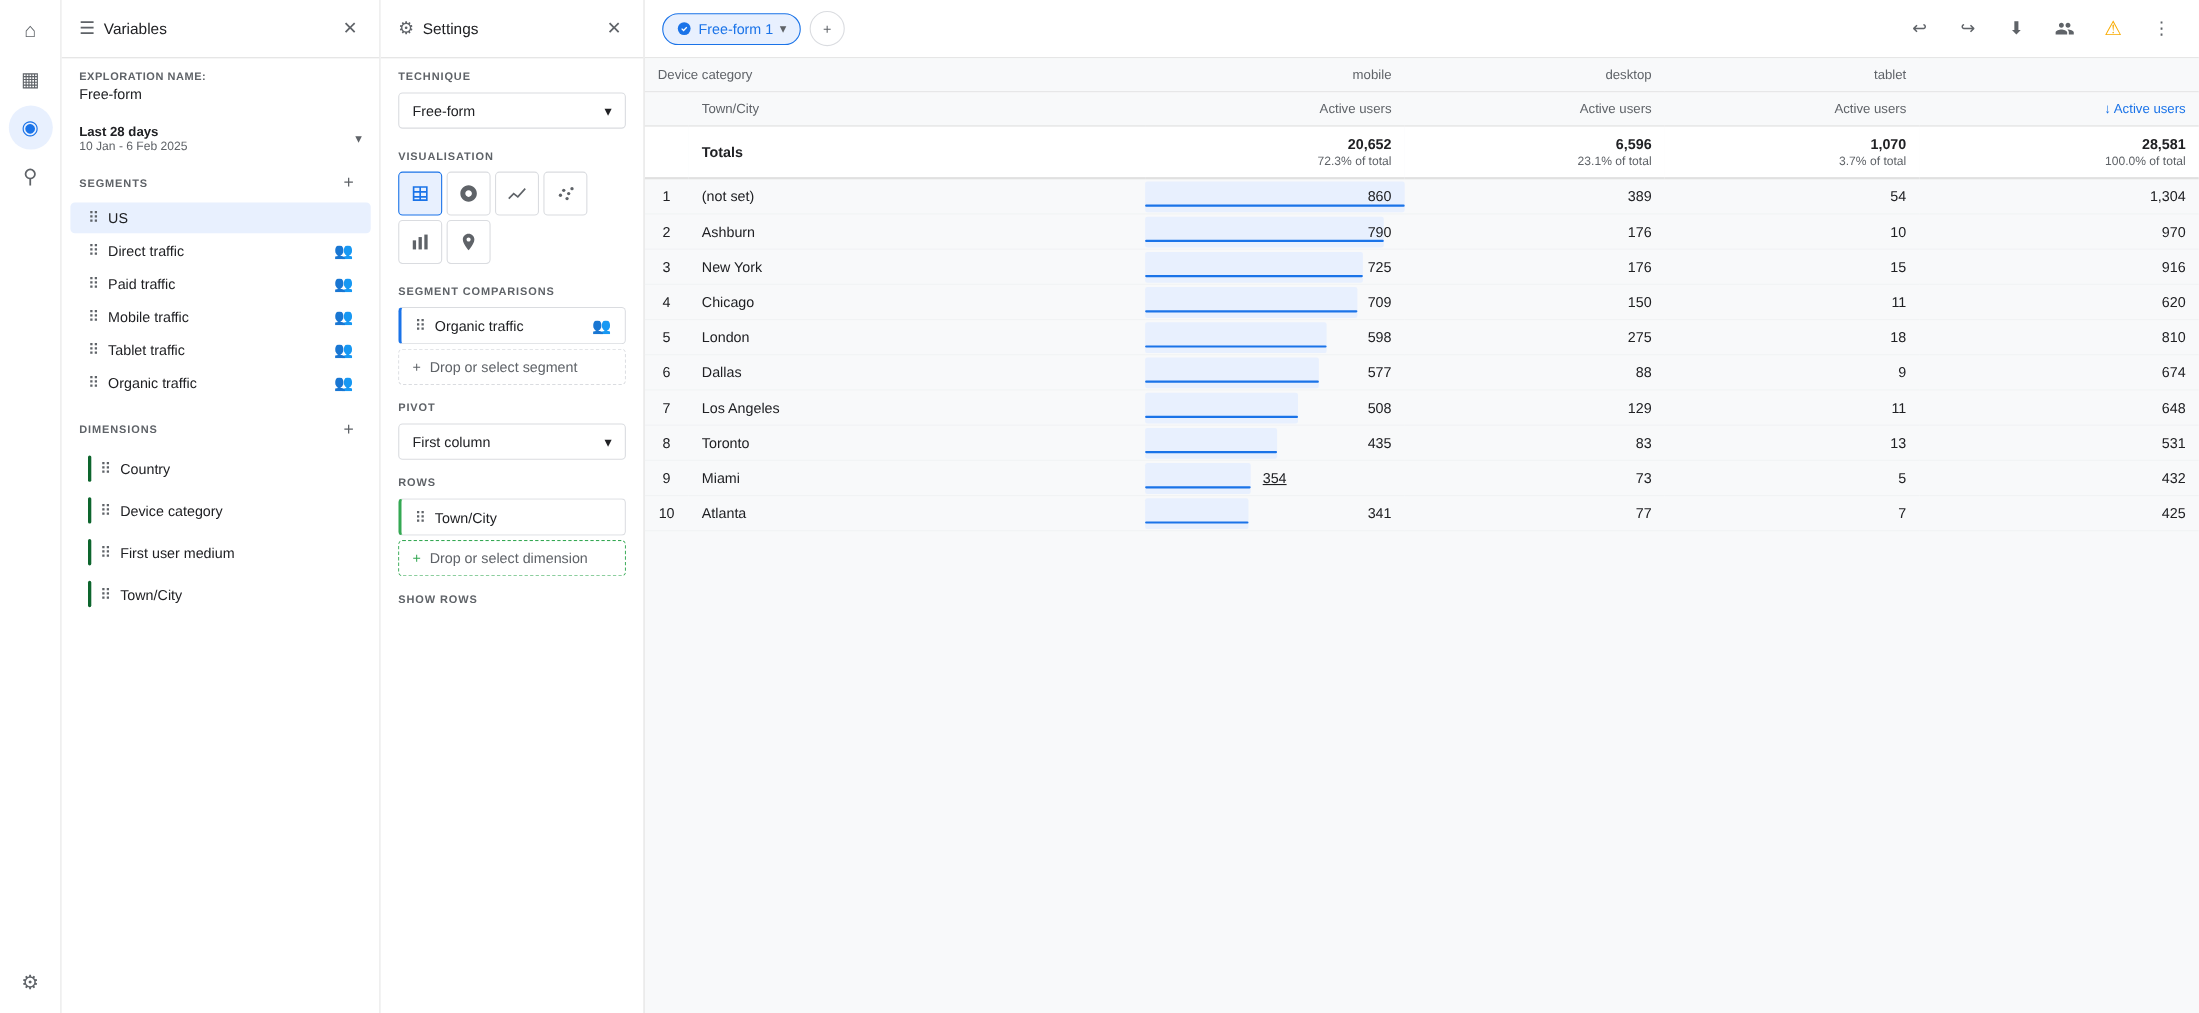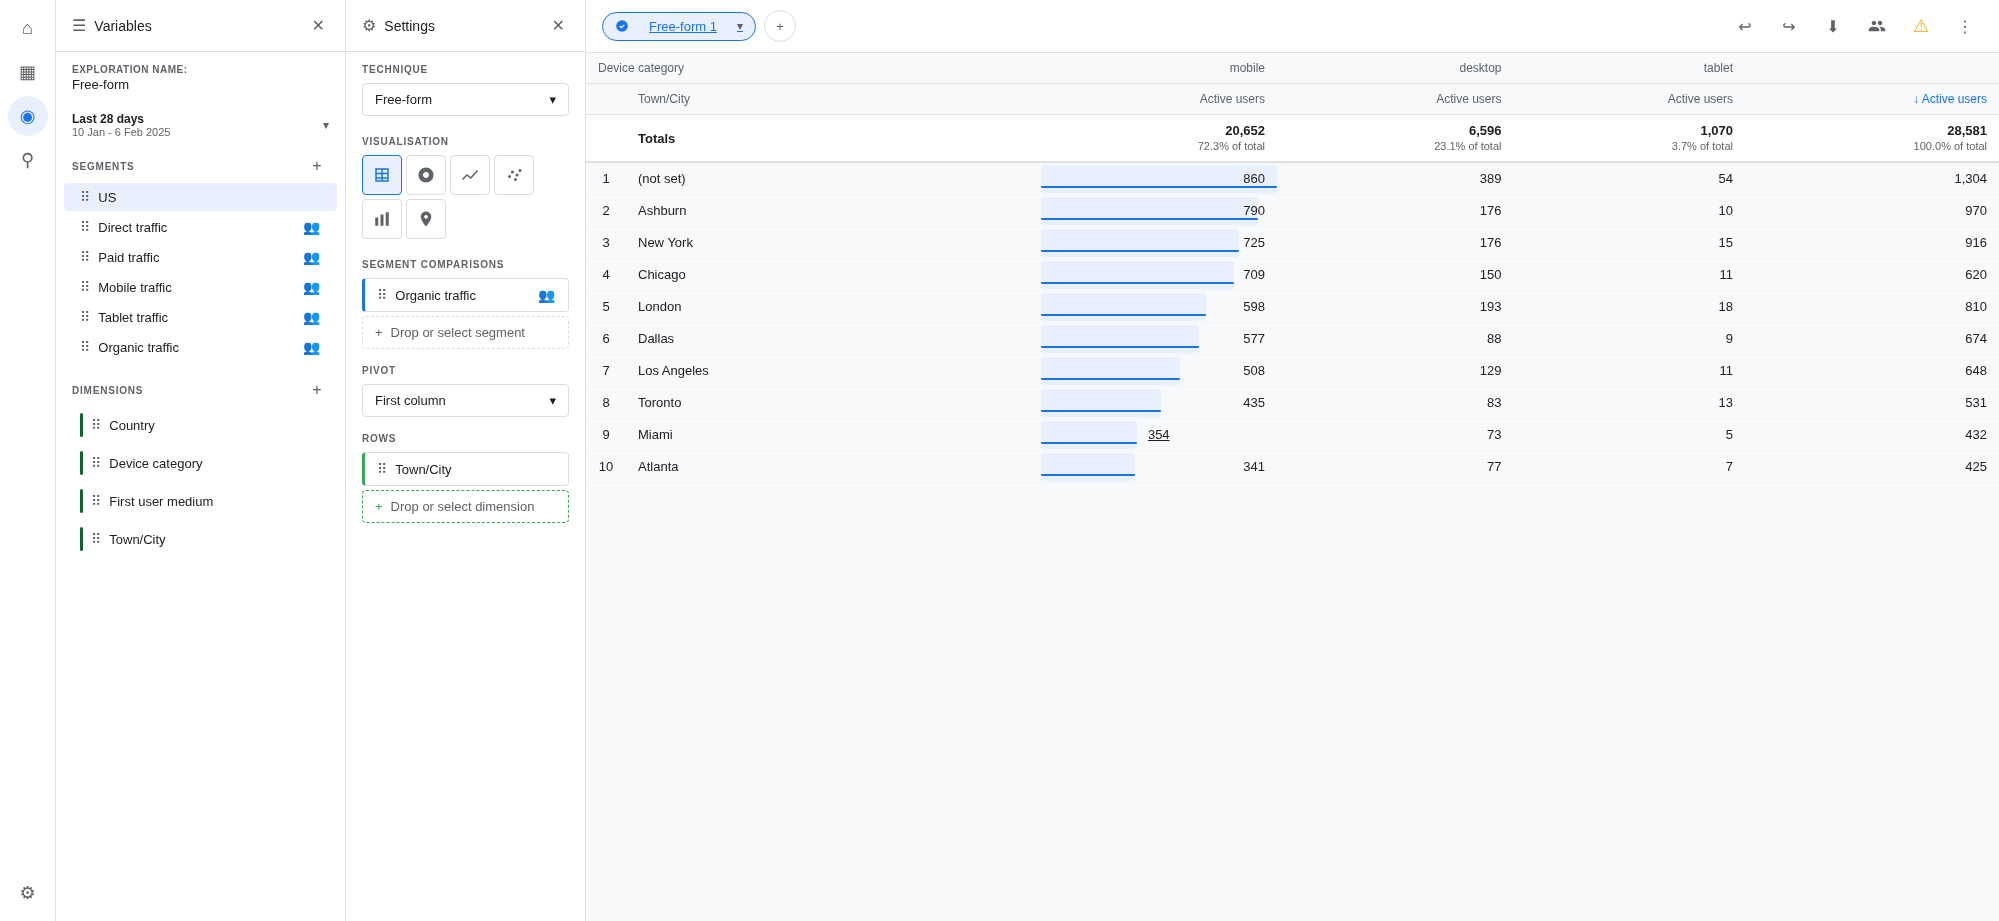--- a/index.html
+++ b/index.html
@@ -248,29 +248,28 @@
       display: flex;
       align-items: center;
       padding: 8px 16px;
       background: #fff;
       border-bottom: 1px solid #e0e0e0;
       gap: 8px;
     }
     .tab {
       display: flex;
       align-items: center;
-      gap: 20px;
+      gap: 6px;
       padding: 6px 12px;
       border: 1px solid #dadce0;
       border-radius: 20px;
       cursor: pointer;
       font-size: 13px;
       color: #202124;
       background: #f8f9fa;
-      text-decoration: underline;
     }
     .tab.active { background: #e8f0fe; border-color: #1a73e8; color: #1a73e8; }
     .tab-add {
       width: 32px; height: 32px;
       border: 1px solid #dadce0;
       border-radius: 50%;
       display: flex; align-items: center; justify-content: center;
       cursor: pointer; color: #5f6368;
     }
     .top-bar-actions { margin-left: auto; display: flex; align-items: center; gap: 8px; }
@@ -534,20 +533,23 @@
       <span class="row-icon">⠿</span>
       <span class="row-label">Town/City</span>
     </div>
     <div class="drop-zone" style="border-color:#34a853; border-style:dashed;">
       <span style="color:#34a853;">+</span>
       <span>Drop or select dimension</span>
     </div>
   </div>
 
 
+  <div class="show-rows-section">
+    <div class="technique-label">SHOW ROWS</div>
+  </div>
 </aside>
 
 <main class="main-content">
 
   <div class="top-bar">
     <div class="tab active">
       <svg width="14" height="14" viewBox="0 0 24 24" fill="#1a73e8">
           <circle cx="12" cy="12" r="10"></circle>
           <path d="M8 12l3 3 5-5" stroke="white" stroke-width="2" fill="none"></path>
         </svg>
@@ -693,21 +695,21 @@
           <tr>
     <td class="row-num">5</td>
     <td>London</td>
     <td class="number" style="position:relative; padding:0;">
       <div style="position:relative; padding:8px 12px;">
         <div style="position:absolute; left:0; top:50%; transform:translateY(-50%); height:28px; width:70%; background:#e8f0fe; border-radius:2px; z-index:0;"></div>
         <div style="position:absolute; left:0; bottom:6px; height:2px; width:70%; background:#1a73e8; border-radius:2px; z-index:1;"></div>
         <span style="position:relative; z-index:2; display:block; text-align:right;">598</span>
       </div>
     </td>
-    <td class="number">193</td>
+    <td class="number">275</td>
     <td class="number">18</td>
     <td class="number">810</td>
   </tr>
           <tr>
     <td class="row-num">6</td>
     <td>Dallas</td>
     <td class="number" style="position:relative; padding:0;">
       <div style="position:relative; padding:8px 12px;">
         <div style="position:absolute; left:0; top:50%; transform:translateY(-50%); height:28px; width:67%; background:#e8f0fe; border-radius:2px; z-index:0;"></div>
         <div style="position:absolute; left:0; bottom:6px; height:2px; width:67%; background:#1a73e8; border-radius:2px; z-index:1;"></div>

